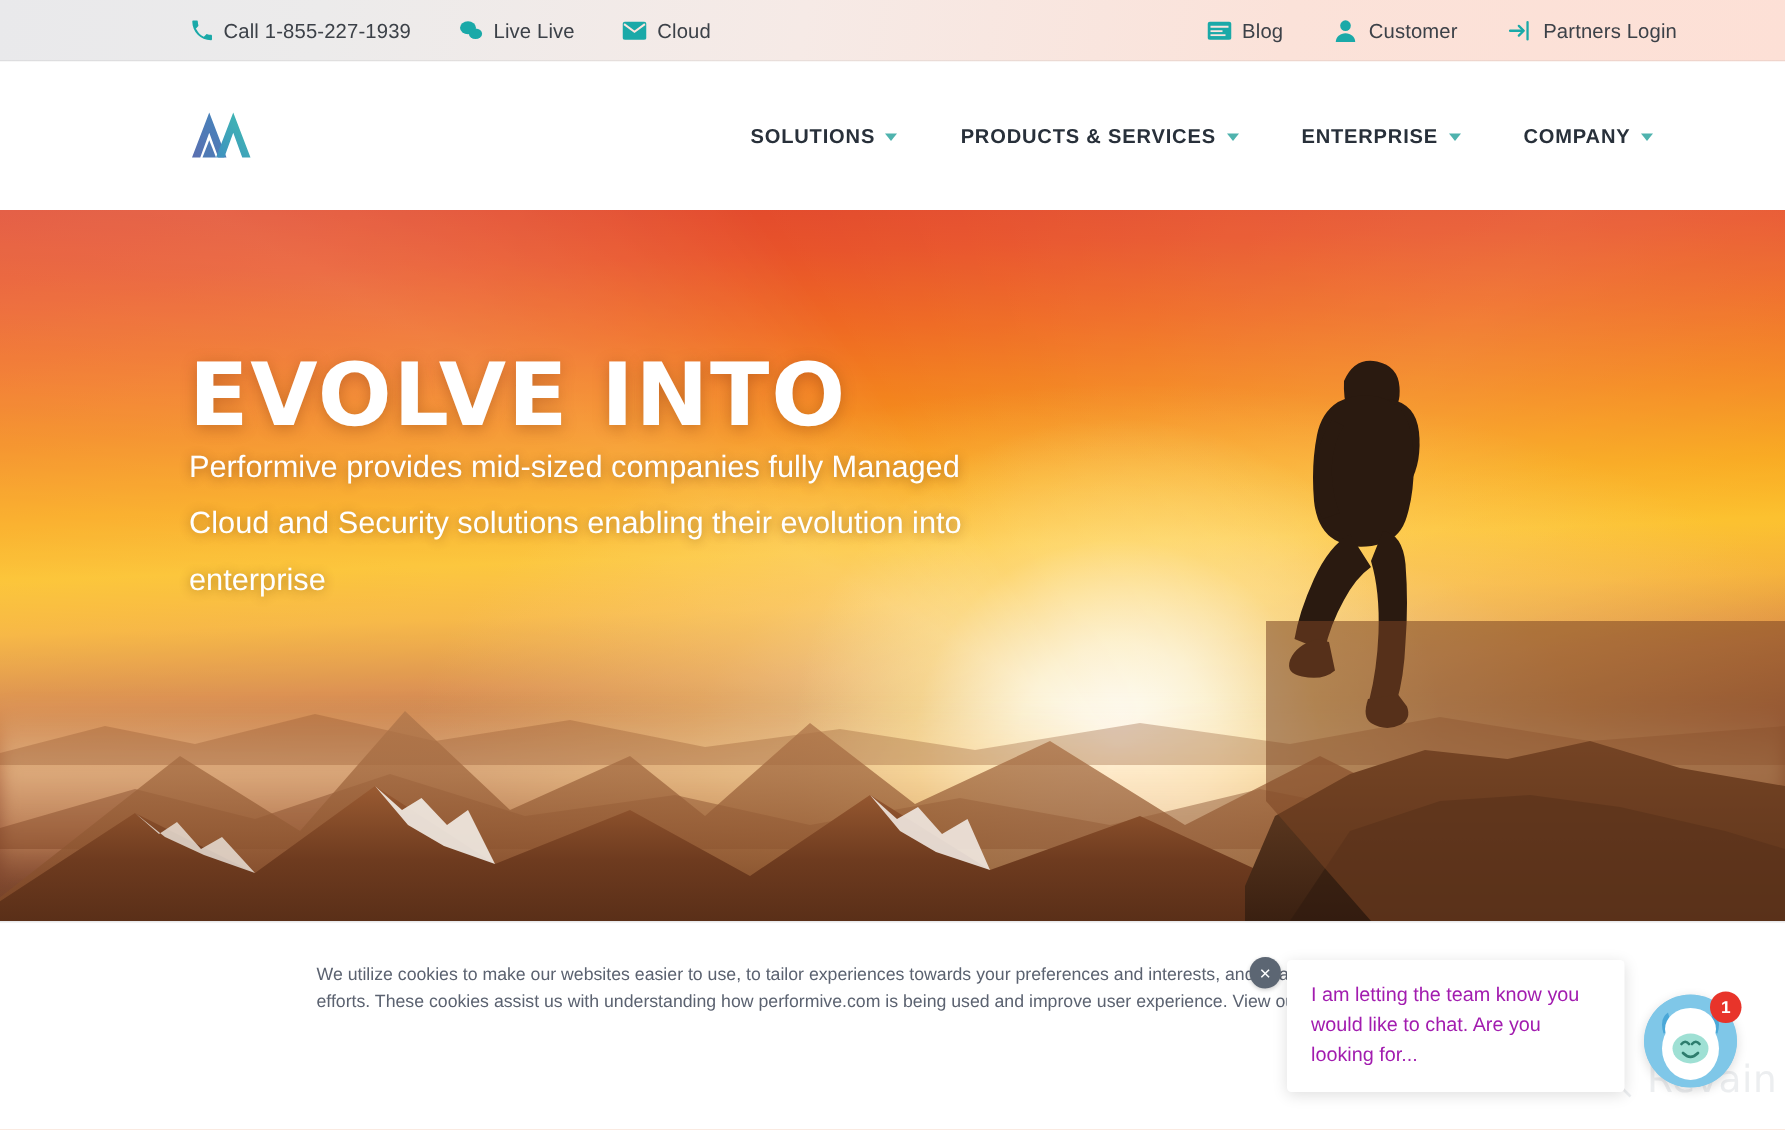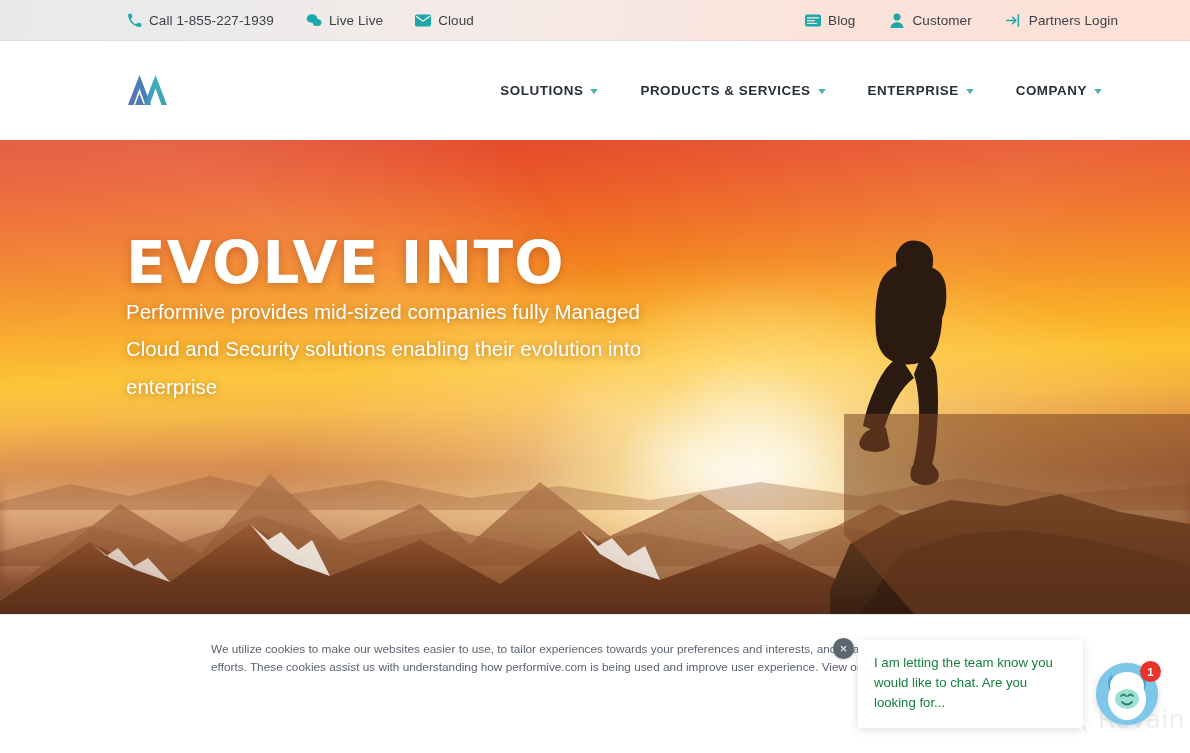--- a/index.html
+++ b/index.html
@@ -218,21 +218,21 @@
   .chat-bubble{
     position:absolute;
     left:858px; top:640px;
     width:225px;
     background:#ffffff;
     box-shadow:0 2px 10px rgba(0,0,0,.13);
     border-radius:3px;
     padding:13px 16px 16px 16px;
     font-size:13.2px;
     line-height:1.5;
-    color:#15803d;
+    color:#a21caf;
     z-index:30;
   }
   .chat-avatar{
     position:absolute;
     left:1096px; top:663px;
     width:62px;height:62px;border-radius:50%;
     background:#7fc7e8;
     overflow:hidden;
     z-index:31;
     cursor:pointer;

